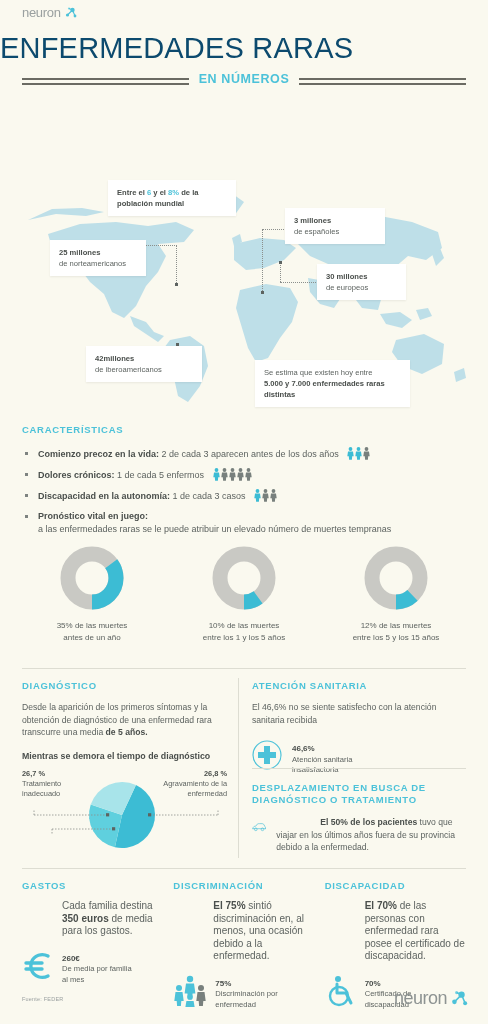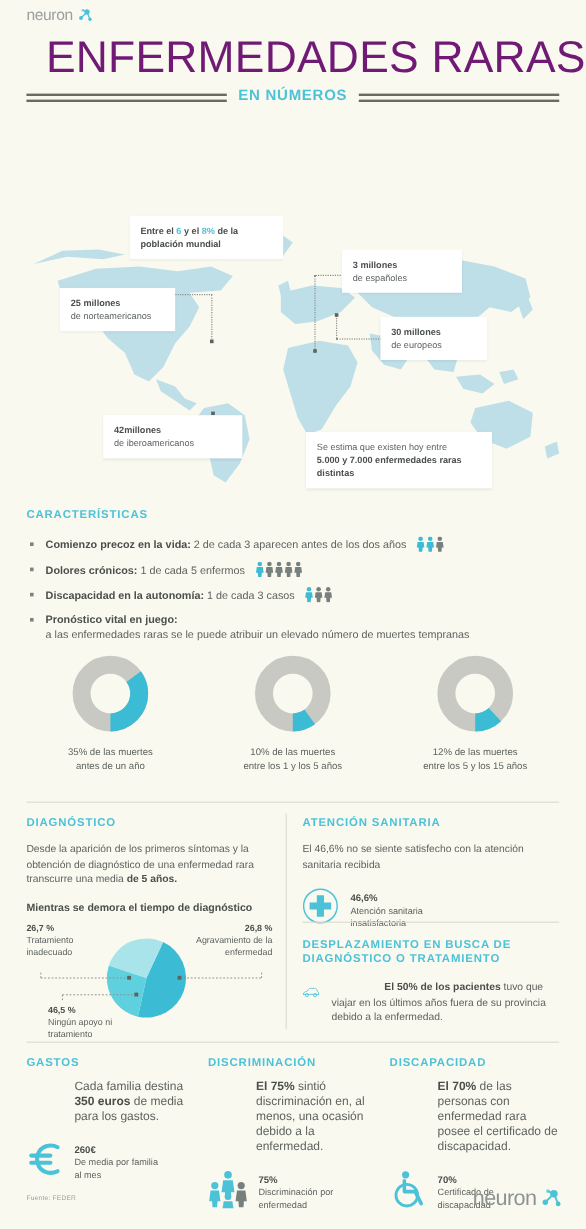--- a/index.html
+++ b/index.html
@@ -28,25 +28,25 @@
     color: #9aa0a0;
     letter-spacing: -0.3px;
     font-family: "Liberation Sans", sans-serif;
   }
   .brand-mark { position: relative; width: 14px; height: 14px; }
   .brand-mark svg { display:block; }
 
   .main-title {
     position: absolute;
     left: 0; right: 0; top: 26px;
-    text-align: right;
-    font-size: 37px;
+    text-align: left;
+    font-size: 29px;
     line-height: 44px;
     letter-spacing: 0.2px;
-    color: #701a75;
+    color: #0c4a6e;
     font-weight: 300;
     font-family: "Liberation Sans", sans-serif;
   }
   .subtitle-row {
     position: absolute;
     left: 22px; right: 22px; top: 72px;
     display: flex; align-items: center; gap: 10px;
   }
   .rule { flex: 1; height: 0; border-top: 2px solid #6b6b63; }
   .rule::after { content:""; display:block; margin-top:3px; border-top:2px solid #6b6b63; }
@@ -420,25 +420,20 @@
         <span>Tratamiento</span><br>
         <span>inadecuado</span>
       </div>
 
       <div class="pielbl" style="right:0; top:2px; width:90px; text-align:right;">
         <b>26,8 %</b>
         <span>Agravamiento de la</span><br>
         <span>enfermedad</span>
       </div>
 
-      <div class="pielbl" style="left:18px; top:70px; width:80px;">
-        <b>46,5 %</b>
-        <span>Ningún apoyo ni</span><br>
-        <span>tratamiento</span>
-      </div>
     </div>
   </div>
 
   <div class="aten">
     <div class="sec-head">ATENCIÓN SANITARIA</div>
     <p>El 46,6% no se siente satisfecho con la atención sanitaria recibida</p>
     <div class="icon-row">
       <svg width="30" height="30" viewBox="0 0 30 30">
         <circle cx="15" cy="15" r="14" fill="none" stroke="#4cc2d9" stroke-width="1.2"></circle>
         <path d="M12 6 h6 v6 h6 v6 h-6 v6 h-6 v-6 h-6 v-6 h6 z" fill="#4cc2d9"></path>

